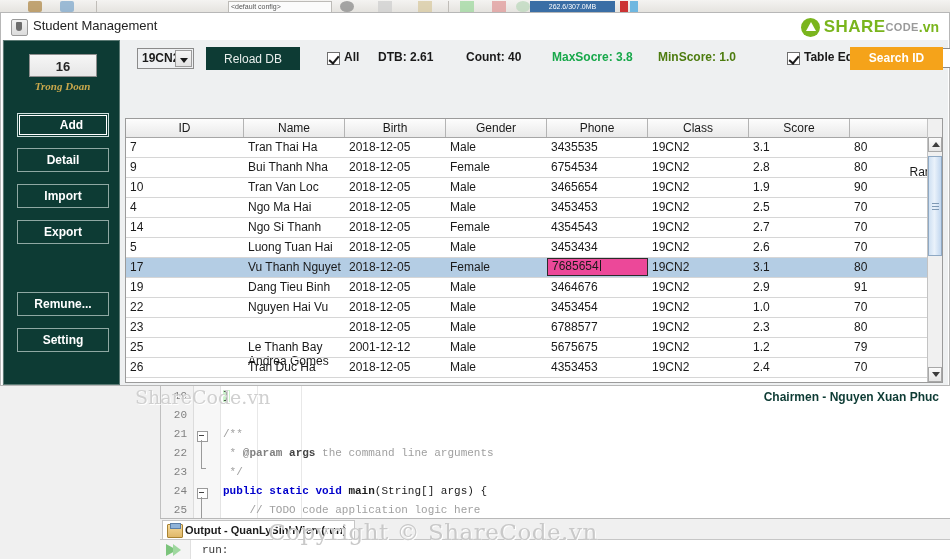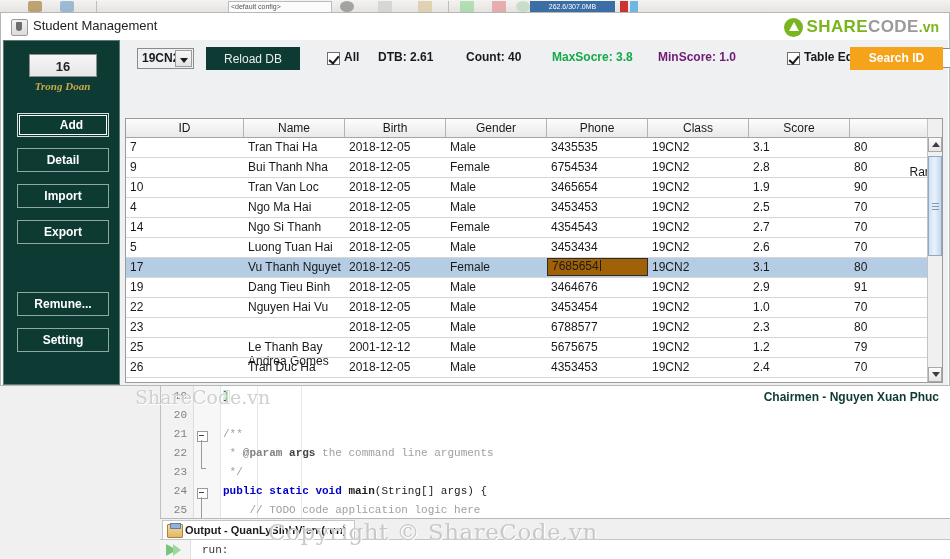--- a/index.html
+++ b/index.html
@@ -79,21 +79,21 @@
     background:linear-gradient(#f2f2f2,#dcdcdc);border:1px solid #9a9a9a;border-radius:2px;}
   #title-icon::after{content:"";position:absolute;left:4px;top:2px;width:6px;height:9px;
     background:#6d6d6d;border-radius:1px 1px 3px 3px;}
   #title-text{position:absolute;left:32px;top:5px;font-size:13px;color:#222;}
   #brand{position:absolute;right:10px;top:4px;height:20px;white-space:nowrap;}
   #brand-mark{display:inline-block;width:19px;height:19px;border-radius:50%;background:#7ab51d;
     position:relative;vertical-align:middle;margin-right:4px;}
   #brand-mark::after{content:"";position:absolute;left:5px;top:4px;width:0;height:0;
     border-left:5px solid transparent;border-right:5px solid transparent;border-bottom:9px solid #fff;}
   #brand-t1{font-size:17px;font-weight:bold;color:#7ab51d;vertical-align:middle;letter-spacing:.4px;}
-  #brand-t2{font-size:17px;font-weight:bold;color:#9a9a9a;vertical-align:middle;letter-spacing:.4px;}
+  #brand-t2{font-size:11px;font-weight:bold;color:#9a9a9a;vertical-align:middle;letter-spacing:.4px;}
   #brand-t3{font-size:14px;font-weight:bold;color:#7ab51d;vertical-align:middle;}
 
   #app-body{position:absolute;left:1px;top:27px;width:946px;height:345px;background:#eef0f1;}
 
   
   #sidebar{position:absolute;left:1px;top:0;width:117px;height:345px;
     background:#0d3b34;border:1px solid #5b7a74;box-sizing:border-box;}
   #count-box{position:absolute;left:25px;top:13px;width:68px;height:23px;
     background:linear-gradient(#f6f6f6,#e6e6e6);border:1px solid #8e8e8e;
     text-align:center;line-height:23px;font-size:13px;font-weight:bold;color:#262626;box-sizing:border-box;}
@@ -119,21 +119,21 @@
     border:1px solid #0d3b34;color:#e8eeec;font-size:12px;text-align:center;line-height:22px;
     box-sizing:border-box;cursor:pointer;}
   .cbx{position:absolute;width:13px;height:13px;background:#fff;border:1px solid #6e6e6e;box-sizing:border-box;}
   .cbx::after{content:"";position:absolute;left:3px;top:1px;width:4px;height:8px;
     border:solid #1a1a1a;border-width:0 2px 2px 0;transform:rotate(40deg);}
   #cb-all{left:202px;top:6px;}
   #lb-all{position:absolute;left:219px;top:4px;font-size:12px;font-weight:bold;color:#1a1a1a;}
   #stat-dtb{position:absolute;left:253px;top:4px;font-size:12px;font-weight:bold;color:#1a1a1a;white-space:nowrap;}
   #stat-count{position:absolute;left:341px;top:4px;font-size:12px;font-weight:bold;color:#1a1a1a;white-space:nowrap;}
   #stat-max{position:absolute;left:427px;top:4px;font-size:12px;font-weight:bold;color:#17a84a;white-space:nowrap;}
-  #stat-min{position:absolute;left:533px;top:4px;font-size:12px;font-weight:bold;color:#701a75;white-space:nowrap;}
+  #stat-min{position:absolute;left:533px;top:4px;font-size:12px;font-weight:bold;color:#4d7c0f;white-space:nowrap;}
   #cb-edit{left:662px;top:6px;}
   #lb-edit{position:absolute;left:679px;top:4px;font-size:12px;font-weight:bold;color:#1a1a1a;}
   #search-field{position:absolute;left:662px;top:2px;width:70px;height:20px;background:#fff;
     border:1px solid #8b8b8b;box-sizing:border-box;font-size:12px;color:#1a1a1a;
     padding:0 3px;line-height:18px;}
   #search-btn{position:absolute;left:725px;top:1px;width:93px;height:23px;background:#f5a31a;
     border:none;color:#ffffff;font-size:12px;font-weight:bold;text-align:center;line-height:23px;
     box-sizing:border-box;cursor:pointer;}
 
   
@@ -141,21 +141,21 @@
     background:#ffffff;border:1px solid #9b9b9b;box-sizing:border-box;overflow:hidden;}
   #thead{position:absolute;left:0;top:0;width:816px;height:18px;
     background:linear-gradient(#fdfdfd,#e9e9e9);border-bottom:1px solid #a6a6a6;}
   .th{position:absolute;top:0;height:18px;line-height:18px;text-align:center;font-size:12px;
     color:#1a1a1a;border-right:1px solid #b4b4b4;box-sizing:border-box;}
   #tbody{position:absolute;left:0;top:19px;width:801px;height:245px;overflow:hidden;}
   .trow{position:relative;height:20px;border-bottom:1px solid #d6d6d6;box-sizing:border-box;}
   .trow.sel{background:#b4cde4;}
   .td{position:absolute;top:0;height:19px;line-height:19px;font-size:12px;color:#1a1a1a;
     padding-left:4px;box-sizing:border-box;white-space:nowrap;overflow:hidden;}
-  .td.editing{background:#a16207;border:1.5px solid #2b2b2b;height:18px;line-height:15px;top:0px;}
+  .td.editing{background:#ec4899;border:1.5px solid #2b2b2b;height:18px;line-height:15px;top:0px;}
   .caret{display:inline-block;width:1px;height:11px;background:#1a1a1a;vertical-align:-1px;margin-left:1px;}
 
   
   #vsb{position:absolute;right:0;top:0;width:15px;height:263px;background:#f0f0f0;border-left:1px solid #c3c3c3;box-sizing:border-box;}
   .sb-btn{position:absolute;left:0;width:14px;height:15px;background:linear-gradient(#fbfbfb,#e6e6e6);
     border:1px solid #a8a8a8;box-sizing:border-box;}
   #sb-up{top:18px;}
   #sb-down{bottom:0;}
   .sb-tri{position:absolute;left:3px;width:0;height:0;border-left:4px solid transparent;border-right:4px solid transparent;}
   #sb-up .sb-tri{top:4px;border-bottom:5px solid #3d3d3d;}

